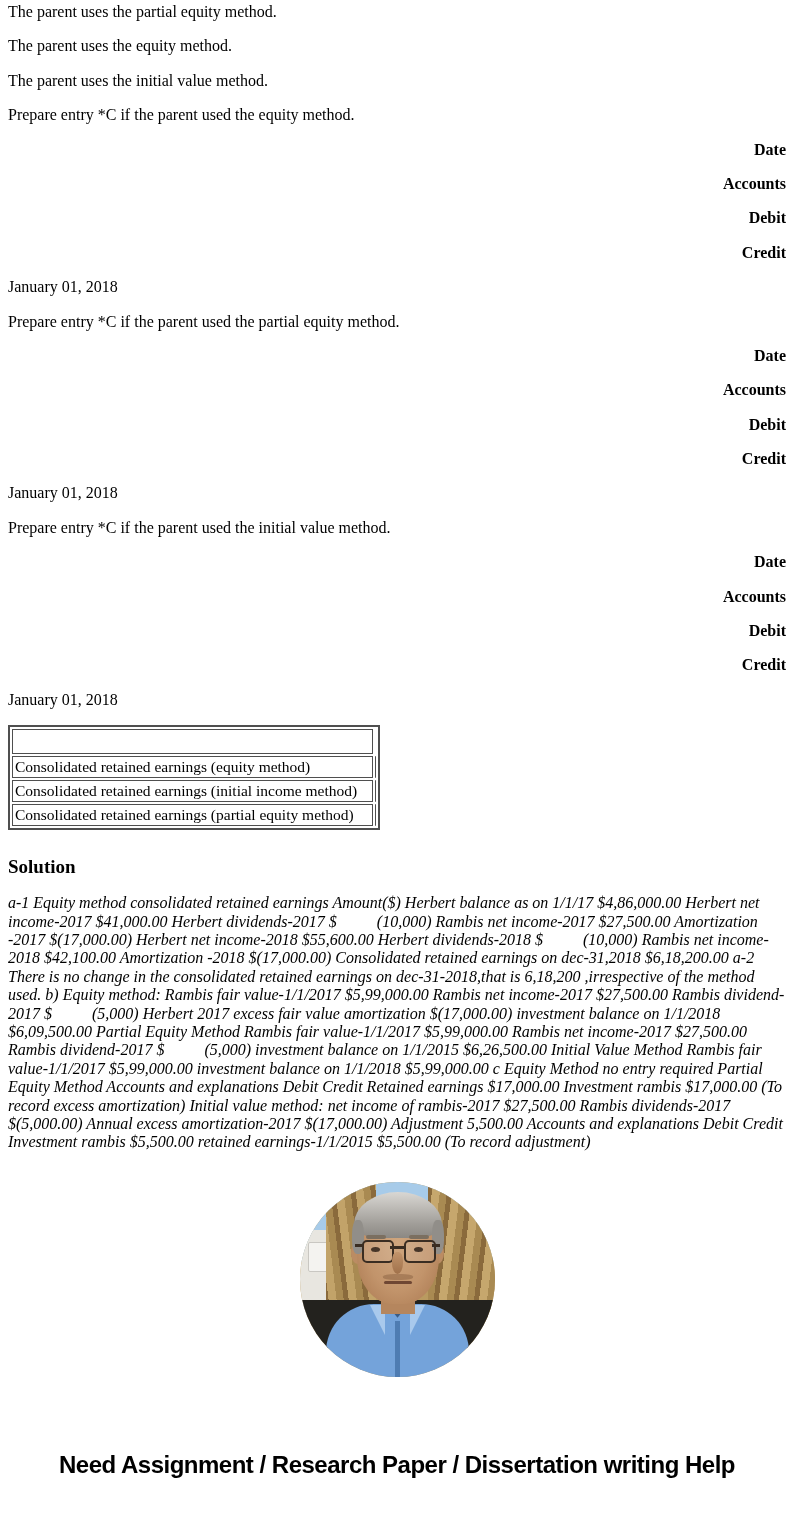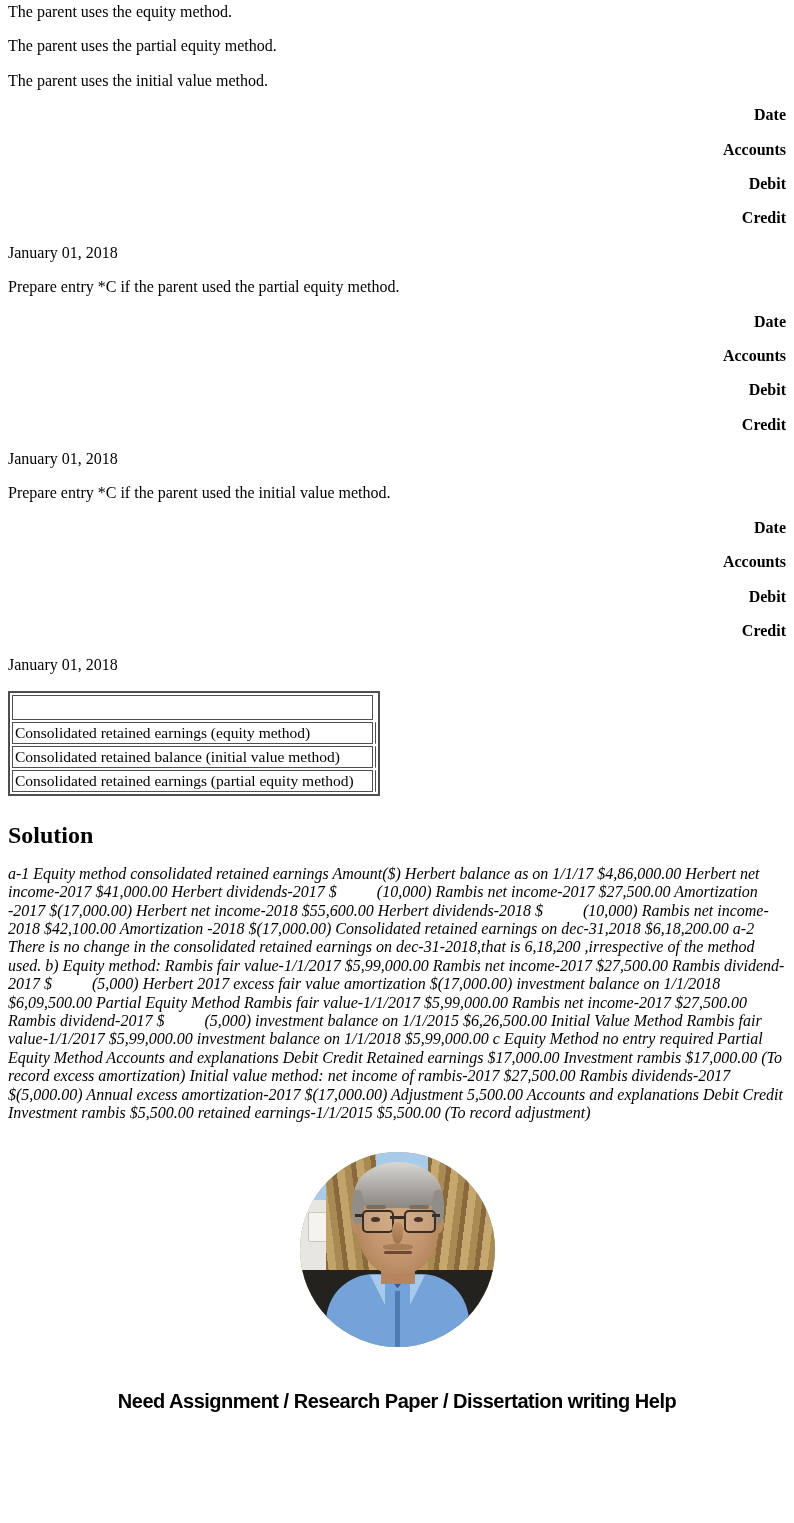--- a/index.html
+++ b/index.html
@@ -31,21 +31,21 @@
     font-size: 15.5px;
     white-space: nowrap;
     overflow: hidden;
     vertical-align: middle;
   }
   td.c1 { width: 355px; }
   td.c2 { width: 3px; padding: 0; }
   tr.first td { height: 23px; }
 
   .solution-heading {
-    font-size: 24px;
+    font-size: 19px;
     font-weight: 700;
     margin: 26px 0 16px 0;
   }
   .solution-body {
     margin: 16px 0;
     line-height: 1.15;
     white-space: pre-wrap;
     font-style: italic;
   }
 
@@ -86,41 +86,42 @@
   .av-temple-l{ left: 55px; top: 62px; width: 8px; height: 3px; background: #3a2d22; }
   .av-temple-r{ left: 132px; top: 62px; width: 8px; height: 3px; background: #3a2d22; }
   .av-eye-l { left: 71px; top: 65px; width: 9px; height: 5px; background: #463528; border-radius: 50%; }
   .av-eye-r { left: 114px; top: 65px; width: 9px; height: 5px; background: #463528; border-radius: 50%; }
   .av-nose  { left: 92px; top: 70px; width: 11px; height: 22px; background: linear-gradient(#c2946b, #a0714a); border-radius: 40% 40% 50% 50%; }
   .av-mustache { left: 83px; top: 92px; width: 30px; height: 6px; background: rgba(130,90,60,0.45); border-radius: 40%; }
   .av-mouth { left: 84px; top: 99px; width: 28px; height: 3px; background: #6f4733; border-radius: 2px; }
 
   
   .footer {
-    margin-top: 39px;
+    margin-top: 73px;
     font-family: "Liberation Sans", sans-serif;
     font-weight: 700;
-    font-size: 20px;
+    font-size: 24px;
     line-height: 30px;
     letter-spacing: -0.5px;
     text-align: center;
     color: #000;
   }
   .footer-heading { max-width: 740px; margin: 0 auto; }
   .footer-contact { max-width: 740px; margin: 0 auto; }
 </style>
 </head>
 <body>
 
 <div class="doc">
 
+  <p>The parent uses the partial equity method.</p>
   <p>The parent uses the equity method.</p>
-  <p>The parent uses the partial equity method.</p>
   <p>The parent uses the initial value method.</p>
 
+  <p>Prepare entry *C if the parent used the equity method.</p>
   <p class="b">Date</p>
   <p class="b">Accounts</p>
   <p class="b">Debit</p>
   <p class="b">Credit</p>
   <p>January 01, 2018</p>
 
   <p>Prepare entry *C if the parent used the partial equity method.</p>
   <p class="b">Date</p>
   <p class="b">Accounts</p>
   <p class="b">Debit</p>
@@ -137,21 +138,21 @@
   <table class="options-table">
     <tbody>
       <tr class="first">
         <td class="c1"></td>
       </tr>
       <tr>
         <td class="c1">Consolidated retained earnings (equity method)</td>
         <td class="c2"></td>
       </tr>
       <tr>
-        <td class="c1">Consolidated retained balance (initial value method)</td>
+        <td class="c1">Consolidated retained earnings (initial income method)</td>
         <td class="c2"></td>
       </tr>
       <tr>
         <td class="c1">Consolidated retained earnings (partial equity method)</td>
         <td class="c2"></td>
       </tr>
     </tbody>
   </table>
 
   <div class="solution-heading">Solution</div>

